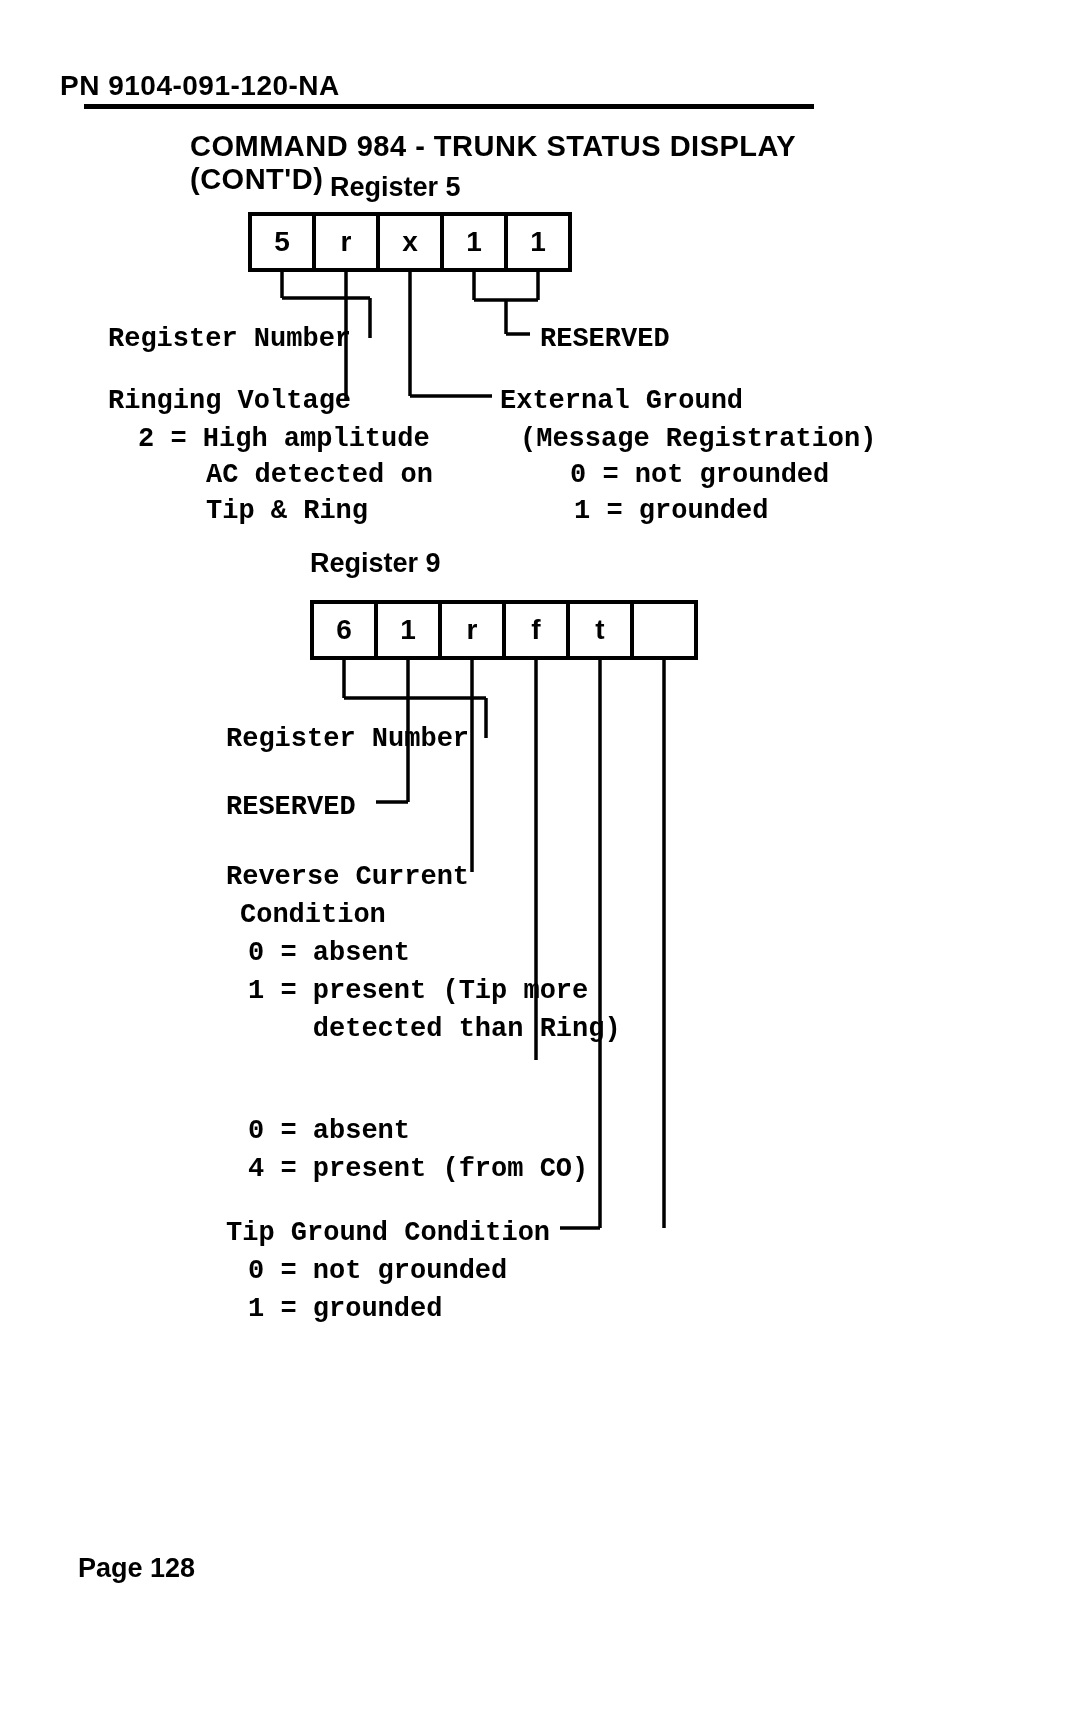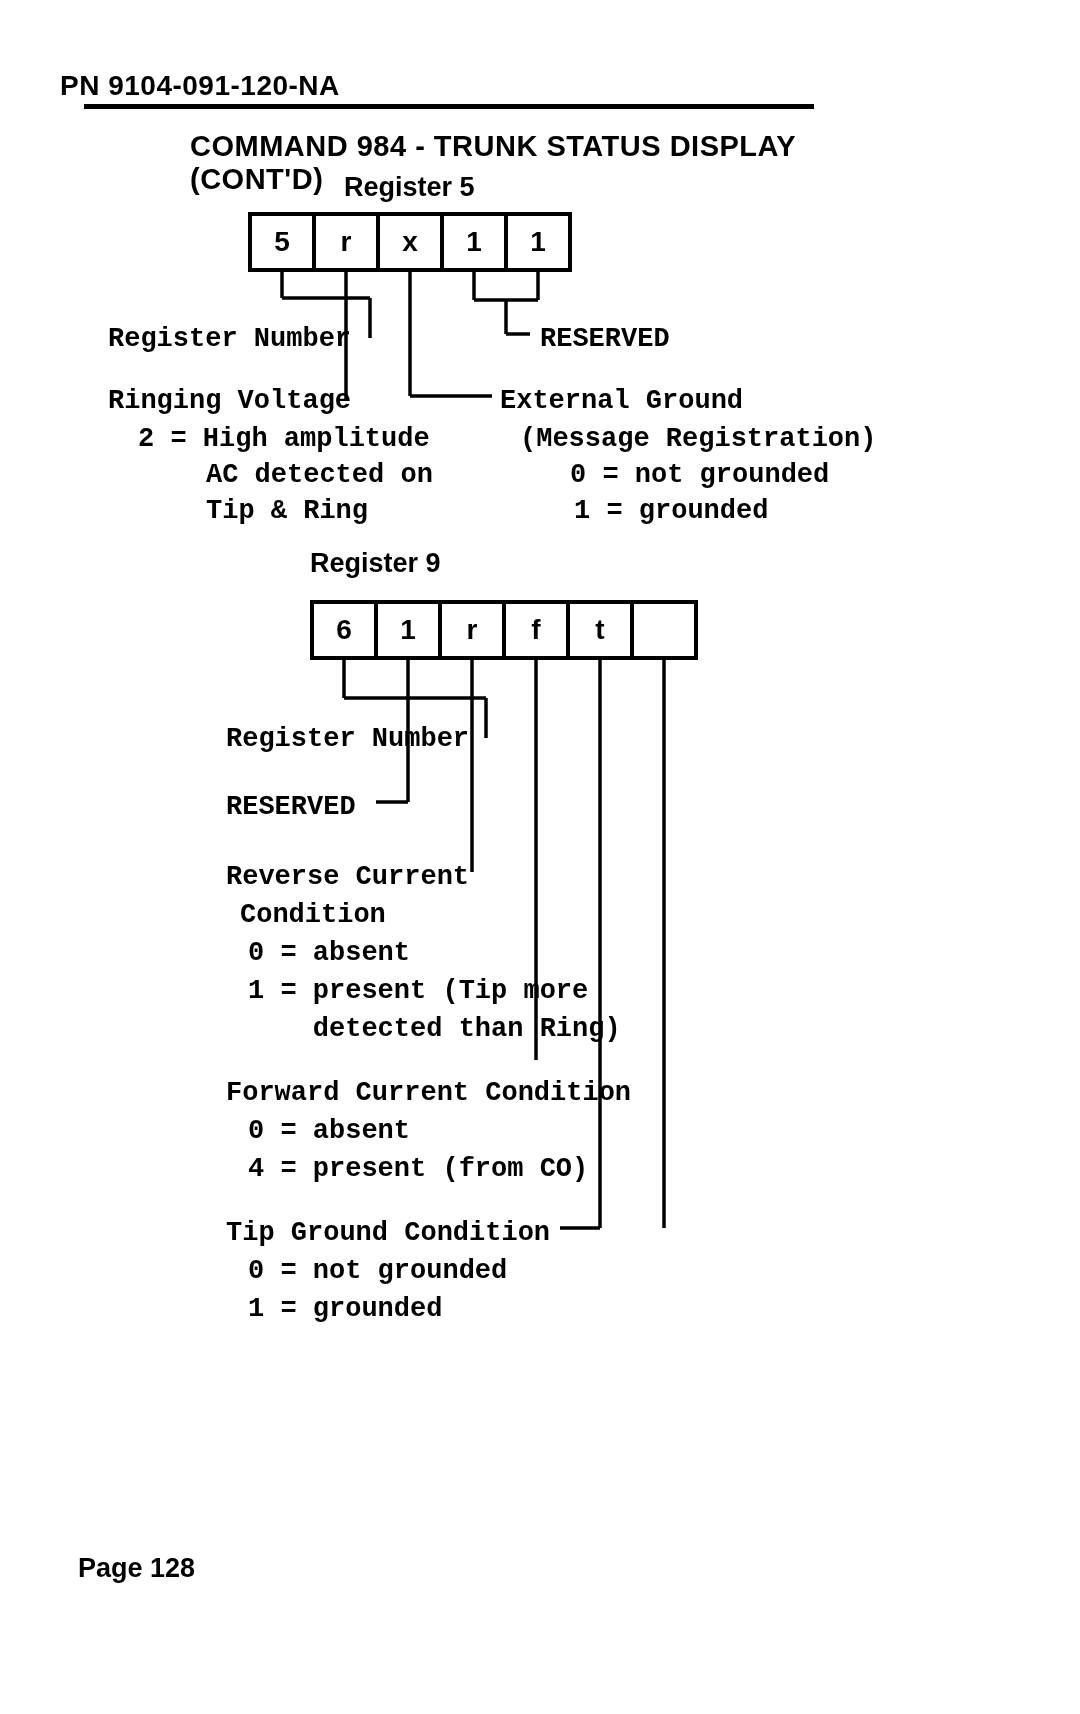--- a/index.html
+++ b/index.html
@@ -42,21 +42,20 @@
     font-size: 29px;
     letter-spacing: 0.5px;
   }
   .reg5-title {
     position: absolute;
     top: 172px;
     left: 330px;
     font-family: Arial, Helvetica, sans-serif;
     font-weight: 900;
     font-size: 27px;
-    margin-left: 14px;
   }
   .reg6-title {
     position: absolute;
     top: 548px;
     left: 310px;
     font-family: Arial, Helvetica, sans-serif;
     font-weight: 900;
     font-size: 27px;
   }
   .page-number {
@@ -175,21 +174,20 @@
   <div class="txt" style="left:226px; top:720px;" data-name="reg6-label-register-number">Register Number</div>
 
   <div class="txt" style="left:226px; top:788px;" data-name="reg6-label-reserved">RESERVED</div>
 
   <div class="txt" style="left:226px; top:858px;" data-name="reg6-label-revcur">Reverse Current</div>
   <div class="txt" style="left:240px; top:896px;" data-name="reg6-label-revcur-cond">Condition</div>
   <div class="txt" style="left:248px; top:934px;" data-name="reg6-label-revcur-0">0 = absent</div>
   <div class="txt" style="left:248px; top:972px;" data-name="reg6-label-revcur-1a">1 = present (Tip more</div>
   <div class="txt" style="left:248px; top:1010px;" data-name="reg6-label-revcur-1b">    detected than Ring)</div>
 
-  <div class="txt" style="left:226px; top:1074px;" data-name="reg6-label-fwdcur">Forward Current Condition</div>
   <div class="txt" style="left:248px; top:1112px;" data-name="reg6-label-fwdcur-0">0 = absent</div>
   <div class="txt" style="left:248px; top:1150px;" data-name="reg6-label-fwdcur-1">4 = present (from CO)</div>
 
   <div class="txt" style="left:226px; top:1214px;" data-name="reg6-label-tipground">Tip Ground Condition</div>
   <div class="txt" style="left:248px; top:1252px;" data-name="reg6-label-tipground-0">0 = not grounded</div>
   <div class="txt" style="left:248px; top:1290px;" data-name="reg6-label-tipground-1">1 = grounded</div>
 
   <svg class="connector" data-name="reg6-connectors-main">
 
     <line x1="504" y1="660" x2="504" y2="872"></line>

